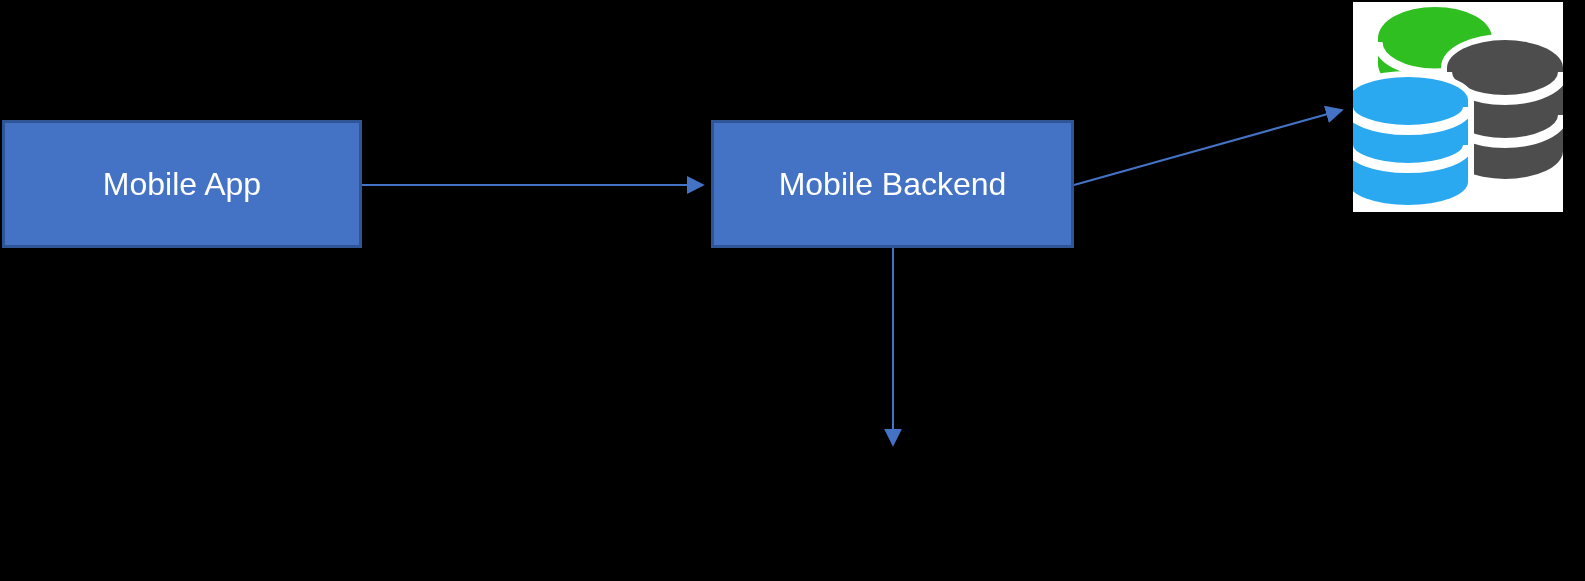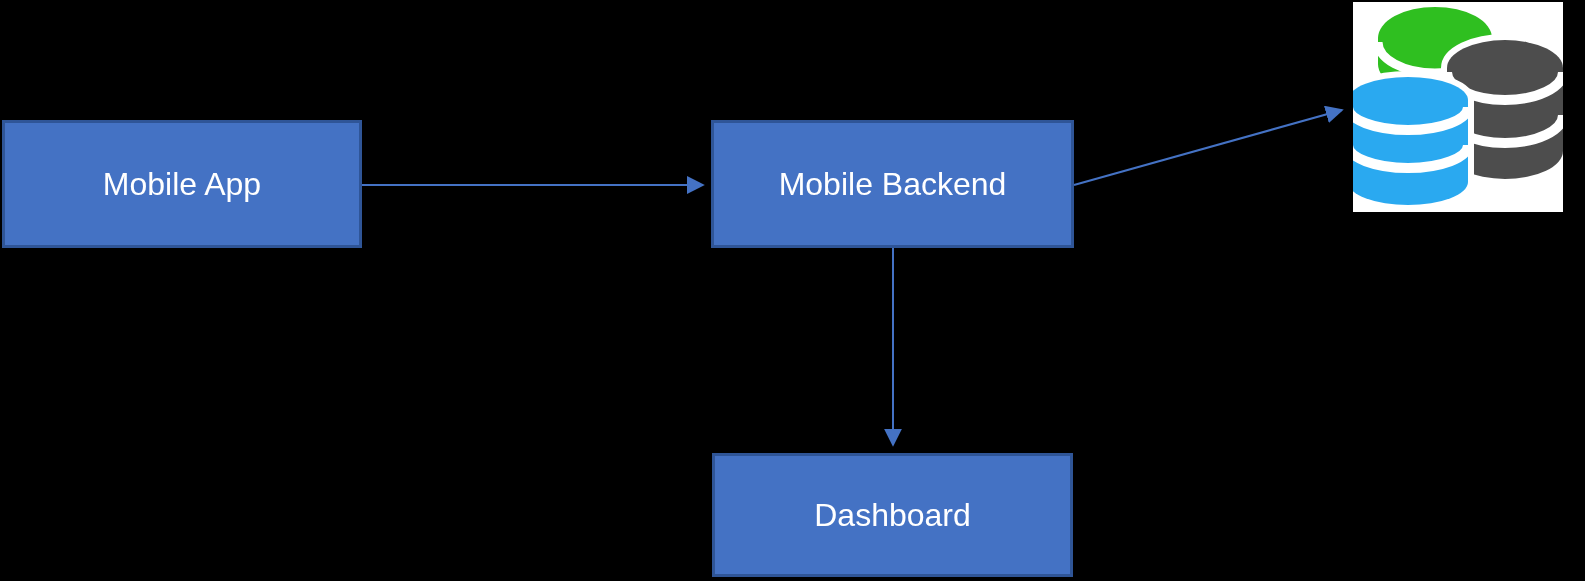--- a/index.html
+++ b/index.html
@@ -74,23 +74,20 @@
 <div class="canvas">
 
   <div class="node" id="node-mobile-app">
     <span class="node-label">Mobile App</span>
   </div>
 
   <div class="node" id="node-restful-backend">
     <span class="node-label">Mobile Backend</span>
   </div>
 
-  <div class="node" id="node-dashboard">
-    <span class="node-label">Dashboard</span>
-  </div>
 
   <svg class="edges-layer" viewBox="0 0 1585 581" xmlns="http://www.w3.org/2000/svg">
     <defs>
       <marker id="arrow" viewBox="0 0 10 10" refX="9" refY="5" markerWidth="9" markerHeight="9" orient="auto-start-reverse">
         <path class="arrowhead-fill" d="M0,0 L10,5 L0,10 Z"></path>
       </marker>
     </defs>
     <line class="edge-line" x1="362" y1="185" x2="703" y2="185" marker-end="url(#arrow)"></line>
     <line class="edge-line" x1="1074" y1="185" x2="1342" y2="110" marker-end="url(#arrow)"></line>
     <line class="edge-line" x1="893" y1="248" x2="893" y2="445" marker-end="url(#arrow)"></line>

